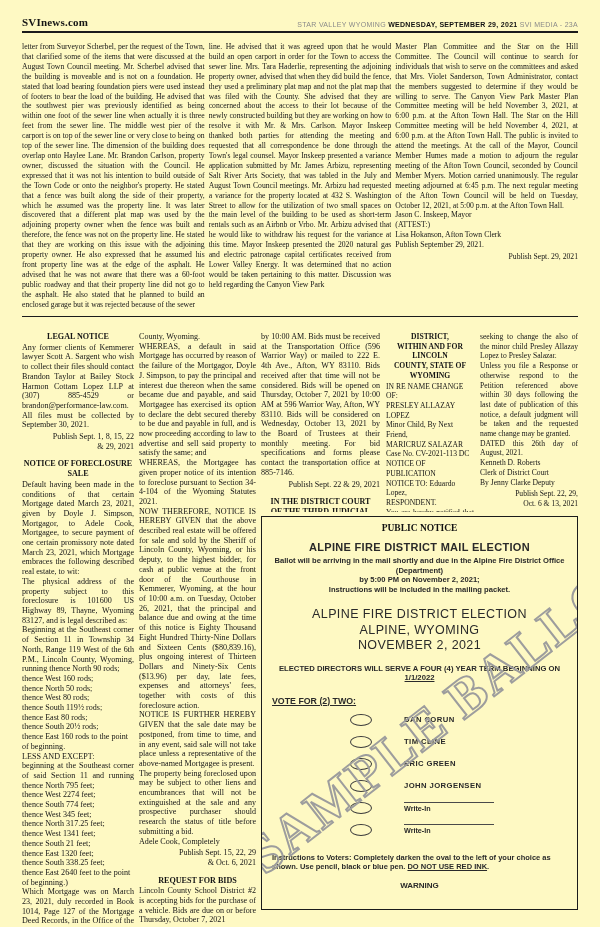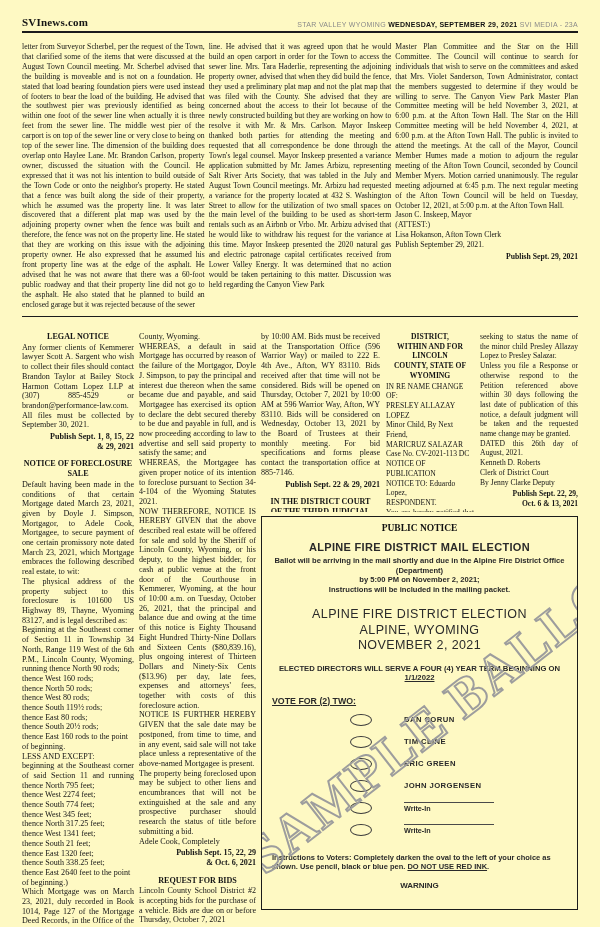--- a/index.html
+++ b/index.html
@@ -14,21 +14,21 @@
   .header-right{font-family:"Liberation Sans",sans-serif;font-size:7px;color:#8a8a8a;
                 letter-spacing:0.3px;white-space:nowrap;}
   .header-right .hdr-date{color:#111;font-weight:bold;}
 
   
   .top-section{position:absolute;left:22px;top:42px;width:556px;height:272px;
                display:flex;gap:4px;}
   .top-col{flex:1;font-size:7.7px;line-height:9.9px;text-align:justify;overflow:hidden;}
   .top-col p{margin:0;}
   .sig{white-space:pre-line;text-align:left;}
-  .publish{font-weight:bold;text-align:right;white-space:pre-line;margin:2px 0 8px;}
+  .publish{font-weight:normal;text-align:right;white-space:pre-line;margin:2px 0 8px;}
 
   .mid-rule{position:absolute;left:22px;top:316px;width:556px;border-top:1.5px solid #1b1b1b;}
 
   
   .bottom-section{position:absolute;left:22px;top:332px;width:556px;height:600px;
                   display:flex;gap:5px;}
   .bcol{font-size:8.1px;line-height:9.7px;text-align:justify;overflow:hidden;}
   .bcol p{margin:0;}
   .bcol1{width:112px;} .bcol2{width:117px;}
   .right-area{width:317px;display:flex;flex-direction:column;}
@@ -160,21 +160,21 @@
 PRESLEY ALLAZAY LOPEZ
 Minor Child, By Next Friend,
 MARICRUZ SALAZAR
 Case No. CV-2021-113 DC
 NOTICE OF PUBLICATION
 NOTICE TO: Eduardo Lopez,
 RESPONDENT.</div>
           <p>You are hereby notified that a Petition for Name Change of Minor Child, Civil Action No. CV-2021-113-DC, has been filed in the Wyoming District Court for the Third Judicial District, whose address is 925 Sage Avenue, Suite 202, Kemmerer, Wyoming 83101,</p>
         </div>
         <div class="bcol bcol5">
-          <p>seeking to status the name of the minor child Presley Allazay Lopez to Presley Salazar.</p>
+          <p>seeking to change the also of the minor child Presley Allazay Lopez to Presley Salazar.</p>
           <p>Unless you file a Response or otherwise respond to the Petition referenced above within 30 days following the last date of publication of this notice, a default judgment will be taken and the requested name change may be granted.</p>
           <p>DATED this 26th day of August, 2021.</p>
           <div class="pre">Kenneth D. Roberts
 Clerk of District Court
 By Jenny Clarke Deputy</div>
           <div class="publish">Publish Sept. 22, 29,
 Oct. 6 &amp; 13, 2021</div>
 
         </div>
       </div>

